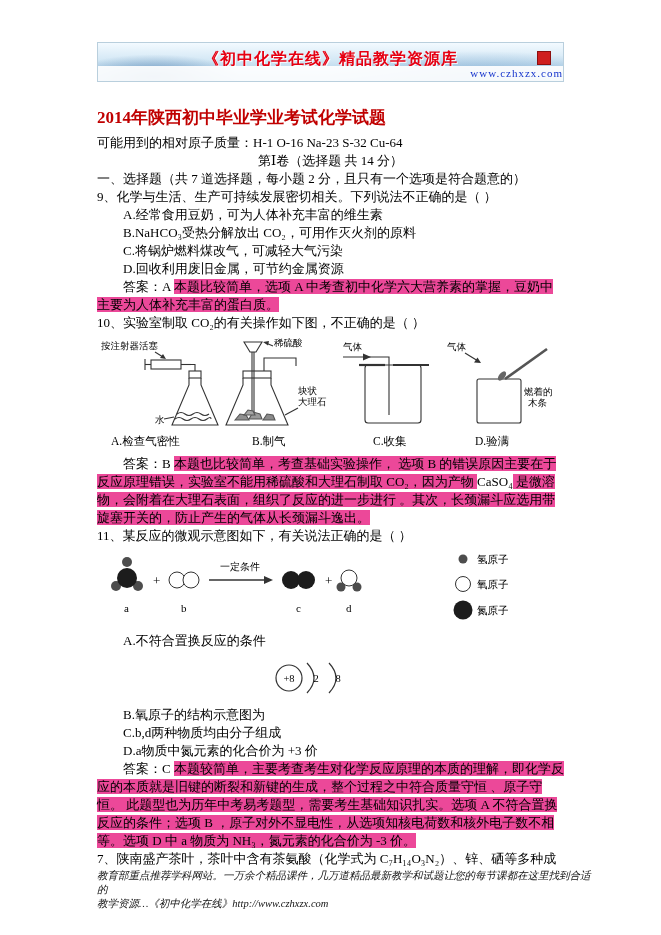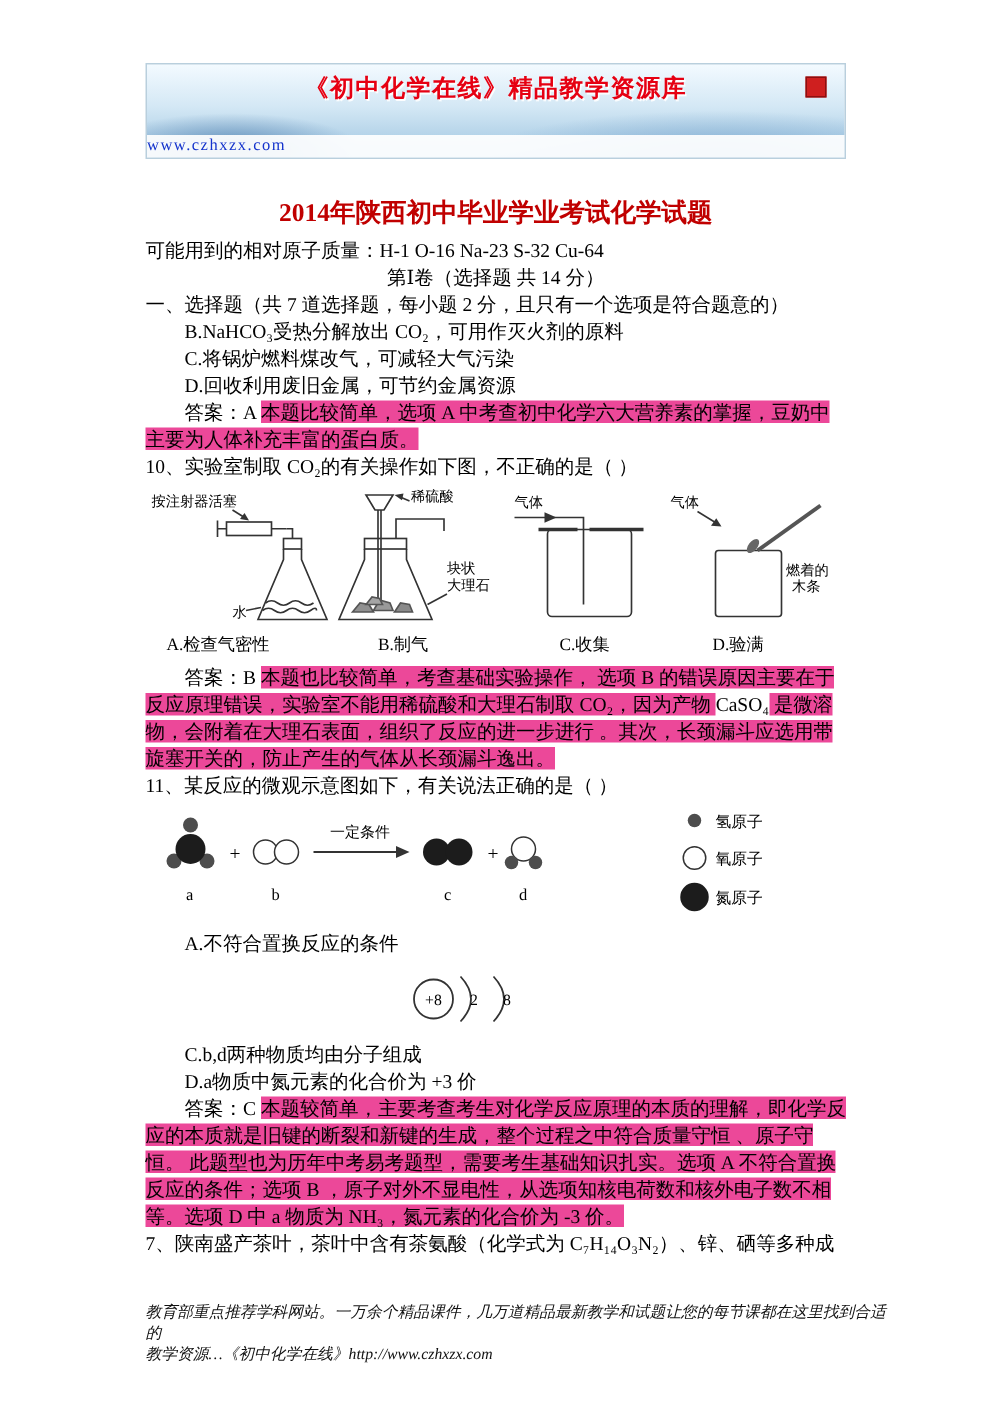--- a/index.html
+++ b/index.html
@@ -7,40 +7,40 @@
   body {
     width: 661px; height: 935px; position: relative; overflow: hidden;
     background: #fff; color: #000;
     font-family: "Liberation Serif", "DejaVu Serif", serif;
     font-size: 13px;
   }
   .page { padding: 42px 97px 0 97px; }
 
   
   .banner {
-    position: relative; height: 64px; margin-bottom: 24px;
+    position: relative; height: 40px; margin-bottom: 24px;
     border: 1px solid #b9cfdd;
     background:
       radial-gradient(ellipse 130px 34px at 12% 88%, rgba(70,120,170,.75) 0%, rgba(70,120,170,0) 65%),
       radial-gradient(ellipse 220px 40px at 82% 95%, rgba(120,165,205,.8) 0%, rgba(120,165,205,0) 70%),
       linear-gradient(180deg, #f3faff 0%, #d4e8f5 45%, #9dc4e0 100%);
   }
   .banner-title {
     text-align: center; padding-top: 6px;
     font-size: 16px; font-weight: bold; letter-spacing: 1px;
     color: #e60012; text-shadow: 1px 1px 0 rgba(255,255,255,.9);
   }
   .banner-seal { position: absolute; right: 12px; top: 8px; width: 14px; height: 14px; background: #cf1f1f; border: 1px solid #8d0f0f; }
   .banner-url {
     position: absolute; left: 0; right: 0; bottom: 0; height: 15px; line-height: 15px;
-    background: rgba(255,255,255,.92); color: #1433cc; text-align: left;
+    background: rgba(255,255,255,.92); color: #1433cc; text-align: right;
     font-size: 11px; letter-spacing: 1px;
   }
 
-  .title { margin: 2px 0 5px 0; text-align: center; font-size: 17px; font-weight: bold; color: #c00000; }
+  .title { margin: 2px 0 5px 0; text-align: left; font-size: 17px; font-weight: bold; color: #c00000; }
   p.line { margin: 0; line-height: 18px; }
   .center { text-align: center; }
   .opt { margin-left: 26px; line-height: 18px; }
   p.ans { margin: 0; line-height: 18px; text-indent: 26px; }
   .hl { background: #ec4899; }
 
   .figwrap { margin: 3px 0 2px 0; }
   svg text { stroke: none; fill: #000; font-family: "Liberation Serif", serif; }
   .lbl { font-size: 9.5px; }
   .cap { font-size: 11.5px; }
@@ -64,20 +64,22 @@
     <div class="banner-title">《初中化学在线》精品教学资源库</div>
     <div class="banner-seal"></div>
     <div class="banner-url">www.czhxzx.com</div>
   </div>
 
   <h1 class="title">2014年陕西初中毕业学业考试化学试题</h1>
   <p class="line">可能用到的相对原子质量：H-1      O-16      Na-23      S-32      Cu-64</p>
   <p class="line center">第Ⅰ卷（选择题   共 14 分）</p>
   <p class="line">一、选择题（共 7 道选择题，每小题 2 分，且只有一个选项是符合题意的）</p>
 
+  <p class="line">9、化学与生活、生产可持续发展密切相关。下列说法不正确的是（        ）</p>
+  <div class="opt">A.经常食用豆奶，可为人体补充丰富的维生素</div>
   <div class="opt">B.NaHCO₃受热分解放出 CO₂，可用作灭火剂的原料</div>
   <div class="opt">C.将锅炉燃料煤改气，可减轻大气污染</div>
   <div class="opt">D.回收利用废旧金属，可节约金属资源</div>
   <p class="ans"><span>答案：A      </span><span class="hl">本题比较简单，选项 A 中考查初中化学六大营养素的掌握，豆奶中主要为人体补充丰富的蛋白质。</span></p>
 
   <p class="line">10、实验室制取 CO₂的有关操作如下图，不正确的是（        ）</p>
 
   <div class="figwrap">
     <svg width="467" height="114" viewBox="0 0 467 114">
 
@@ -197,20 +199,21 @@
     <svg width="130" height="52" viewBox="0 0 130 52">
       <circle cx="22" cy="26" r="13" fill="none" stroke="#333" stroke-width="1.2"></circle>
       <text x="22" y="30" text-anchor="middle" font-size="10.5">+8</text>
       <path d="M40,11 Q54,26 40,41" fill="none" stroke="#333" stroke-width="1.2"></path>
       <text x="49" y="30" text-anchor="middle" font-size="10.5">2</text>
       <path d="M62,11 Q76,26 62,41" fill="none" stroke="#333" stroke-width="1.2"></path>
       <text x="71" y="30" text-anchor="middle" font-size="10.5">8</text>
     </svg>
   </div>
 
+  <div class="opt">B.氧原子的结构示意图为</div>
   <div class="opt">C.b,d两种物质均由分子组成</div>
   <div class="opt">D.a物质中氮元素的化合价为 +3 价</div>
   <p class="ans"><span>答案：C      </span><span class="hl">本题较简单，主要考查考生对化学反应原理的本质的理解，即化学反应的本质就是旧键的断裂和新键的生成，整个过程之中符合质量守恒 、原子守恒。 此题型也为历年中考易考题型，需要考生基础知识扎实。选项 A 不符合置换反应的条件；选项 B ，原子对外不显电性，从选项知核电荷数和核外电子数不相等。选项 D 中 a 物质为 NH₃，氮元素的化合价为 -3 价。</span></p>
 
   <p class="line">7、陕南盛产茶叶，茶叶中含有茶氨酸（化学式为 C₇H₁₄O₃N₂）、锌、硒等多种成</p>
 
   <div class="footer">
     <div>教育部重点推荐学科网站。一万余个精品课件，几万道精品最新教学和试题让您的每节课都在这里找到合适的</div>
     <div>教学资源…《初中化学在线》http://www.czhxzx.com</div>
   </div>

